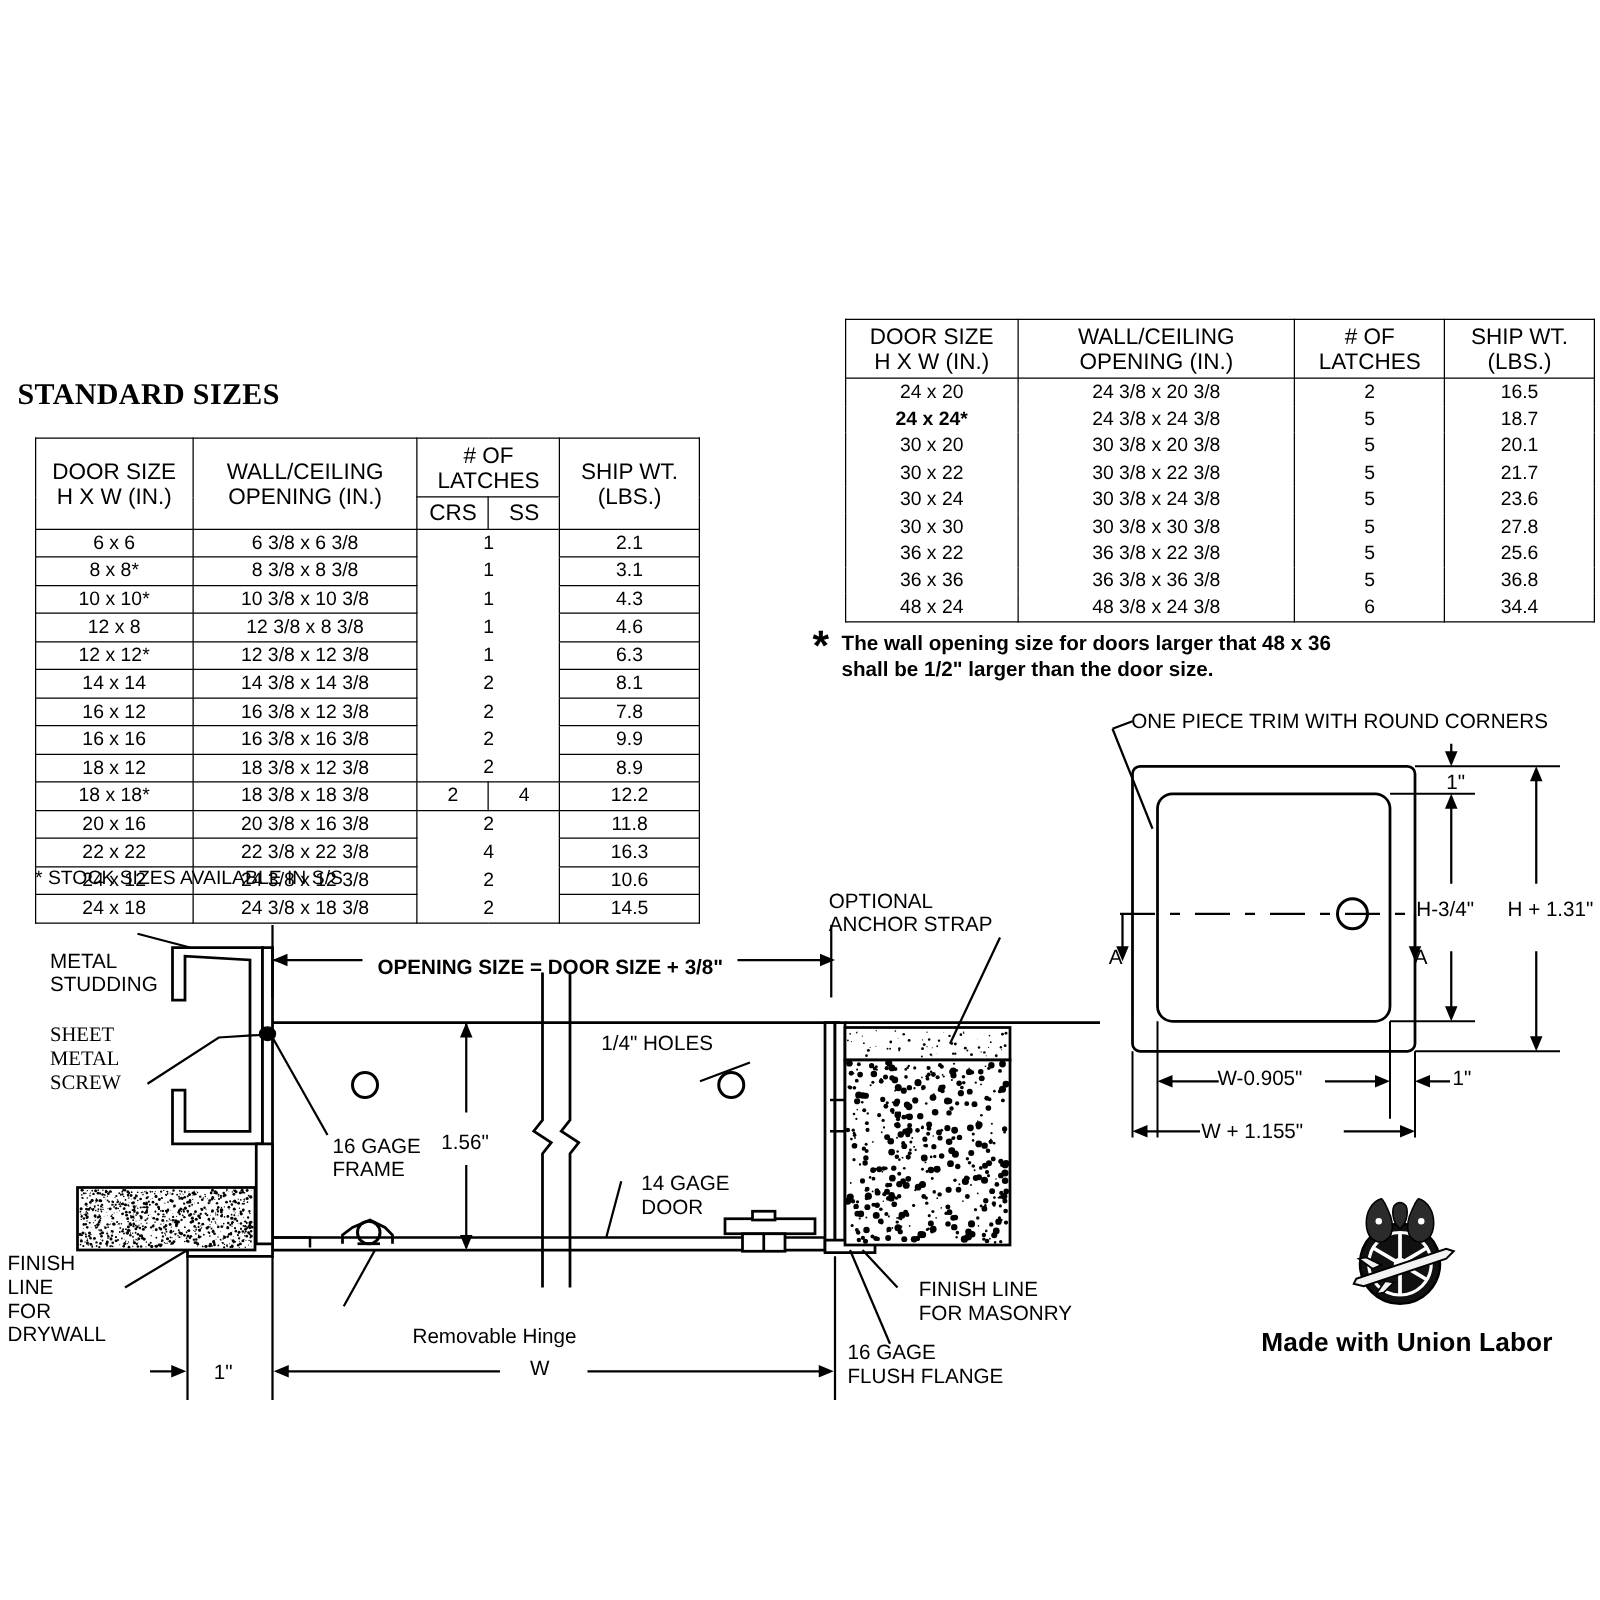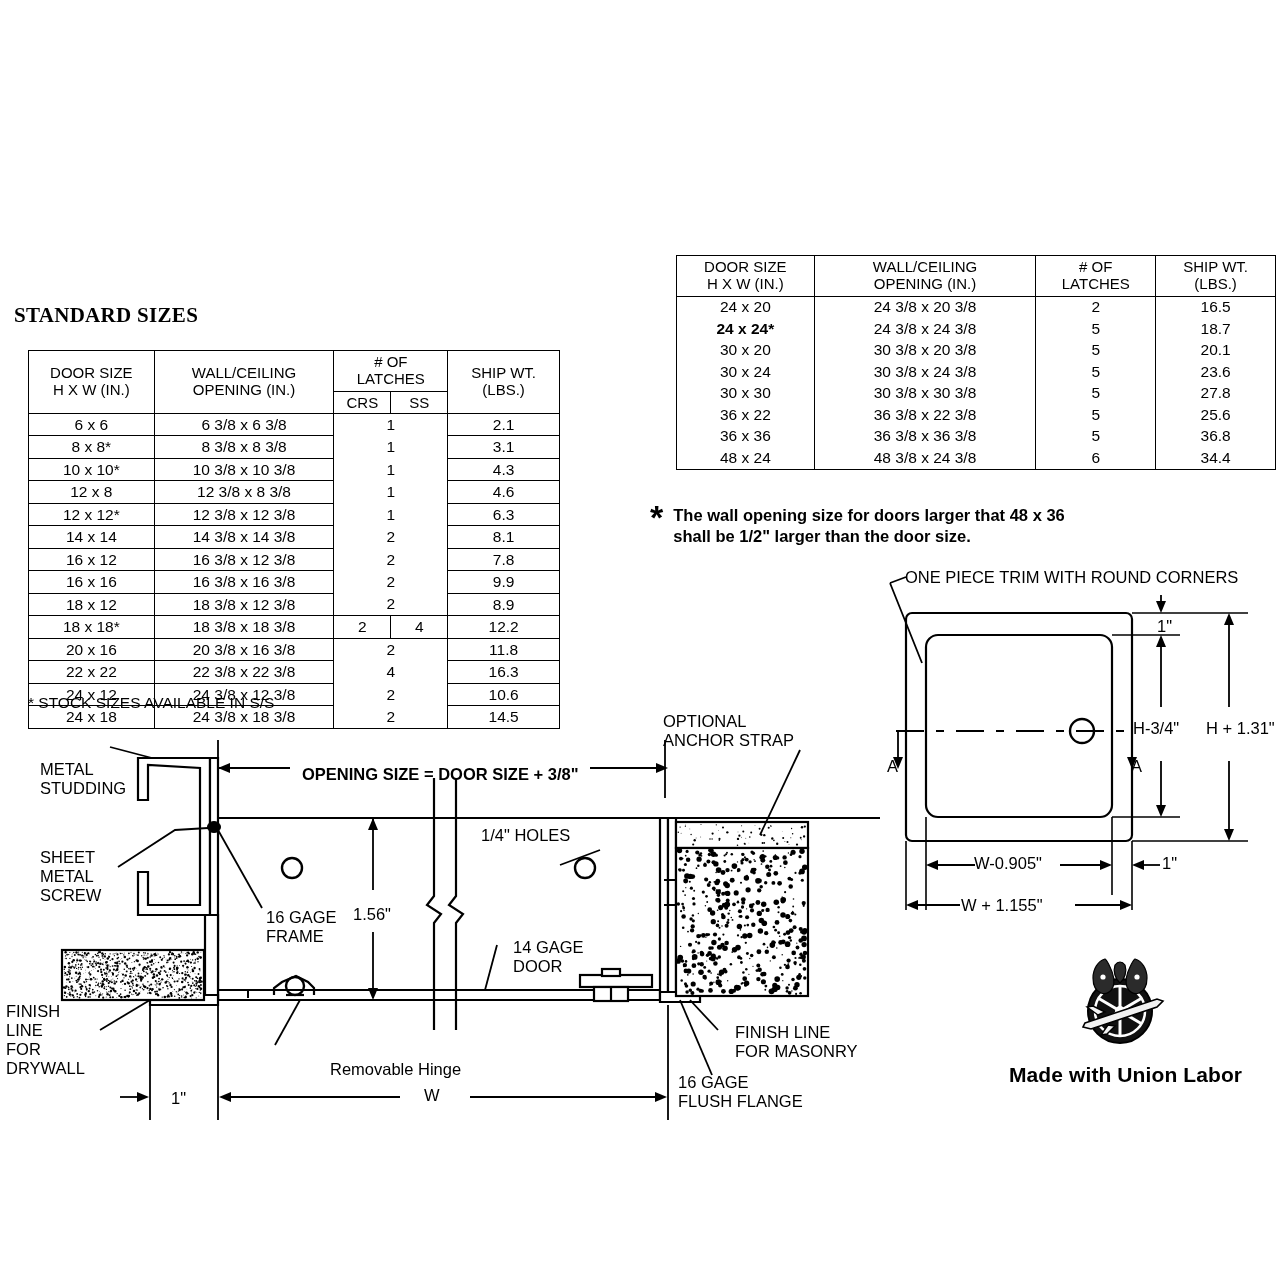--- a/index.html
+++ b/index.html
@@ -3,30 +3,30 @@
 <meta charset="utf-8">
 <style>
   html,body{margin:0;padding:0;background:#fff;}
   body{width:1280px;height:1280px;position:relative;overflow:hidden;
        font-family:"Liberation Sans",sans-serif;color:#000;}
   .abs{position:absolute;}
 
   
   #standard-sizes-title{
     left:14px;top:303px;font-family:"Liberation Serif",serif;
-    font-size:21px;font-weight:700;letter-spacing:.3px;
+    font-size:24px;font-weight:700;letter-spacing:.3px;
   }
 
   
   table.spec{border-collapse:collapse;background:#fff;}
   table.spec td,table.spec th{
     border:1.6px solid #000;text-align:center;vertical-align:middle;
     font-size:15.5px;line-height:1.02;padding:0;font-weight:400;
   }
-  table.spec th{font-size:15px;padding:3px 4px;}
+  table.spec th{font-size:18px;padding:3px 4px;}
   table.spec .hd1{line-height:1.12;}
   table.spec td.row{height:21.5px;}
   table.spec .noline{border-top:none;border-bottom:none;}
   table.spec .nb{border-bottom:none;}
 
   #left-table{left:28px;top:350px;width:532px;}
   #left-table col.c1{width:126px}
   #left-table col.c2{width:180px}
   #left-table col.c3{width:57px}
   #left-table col.c4{width:57px}
@@ -221,20 +221,26 @@
           <td class="row" style="border-top: none; border-bottom: none; font-weight: bold;">24 x 24*</td>
           <td class="row" style="border-top: none; border-bottom: none;">24 3/8 x 24 3/8</td>
           <td class="row" style="border-top: none; border-bottom: none;">5</td>
           <td class="row" style="border-top: none; border-bottom: none;">18.7</td>
         </tr>
         <tr>
           <td class="row" style="border-top: none; border-bottom: none;">30 x 20</td>
           <td class="row" style="border-top: none; border-bottom: none;">30 3/8 x 20 3/8</td>
           <td class="row" style="border-top: none; border-bottom: none;">5</td>
           <td class="row" style="border-top: none; border-bottom: none; margin-top: 34px;">20.1</td>
+        </tr>
+        <tr>
+          <td class="row" style="border-top: none; border-bottom: none;">30 x 22</td>
+          <td class="row" style="border-top: none; border-bottom: none;">30 3/8 x 22 3/8</td>
+          <td class="row" style="border-top: none; border-bottom: none;">5</td>
+          <td class="row" style="border-top: none; border-bottom: none;">21.7</td>
         </tr>
         <tr>
           <td class="row" style="border-top: none; border-bottom: none;">30 x 24</td>
           <td class="row" style="border-top: none; border-bottom: none;">30 3/8 x 24 3/8</td>
           <td class="row" style="border-top: none; border-bottom: none;">5</td>
           <td class="row" style="border-top: none; border-bottom: none;">23.6</td>
         </tr>
         <tr>
           <td class="row" style="border-top: none; border-bottom: none;">30 x 30</td>
           <td class="row" style="border-top: none; border-bottom: none;">30 3/8 x 30 3/8</td>
@@ -1761,21 +1767,21 @@
         <circle cx="789.0" cy="144.6" r="0.43" fill="#000"></circle>
         <circle cx="696.1" cy="138.0" r="0.45" fill="#000"></circle>
         <circle cx="745.5" cy="144.6" r="0.45" fill="#000"></circle>
         <circle cx="712.1" cy="139.0" r="0.72" fill="#000"></circle>
       </g>
 </svg>
 </div>
 
 <div class="abs lbl" style="left:40px;top:760px;">METAL
 STUDDING</div>
-<div class="abs lbl" style="left:40px;top:848px;">SHEET
+<div class="abs lbl" style="left:40px;top:818px;font-family:Liberation Serif, serif;">SHEET
 METAL
 SCREW</div>
 <div class="abs lbl" style="left:6px;top:1002px;">FINISH
 LINE
 FOR
 DRYWALL</div>
 <div class="abs lbl" style="left:266px;top:908px;">16 GAGE
 FRAME</div>
 <div class="abs lbl" style="left:302px;top:765px;font-weight:bold;">OPENING SIZE = DOOR SIZE + 3/8"</div>
 <div class="abs lbl" style="left:353px;top:905px;">1.56"</div>

